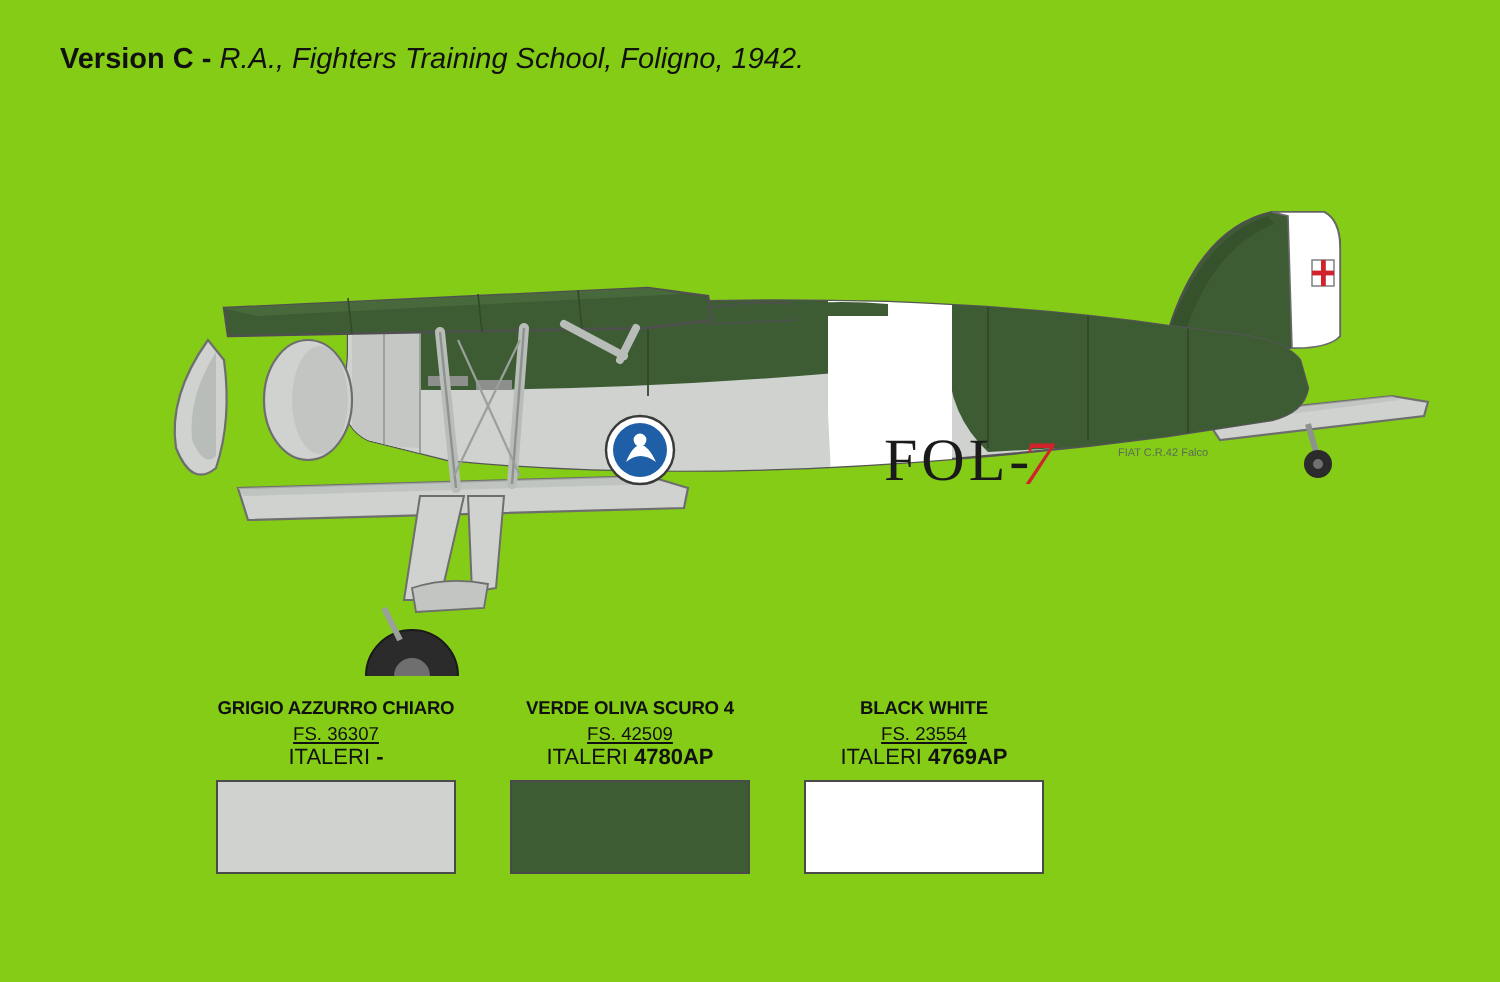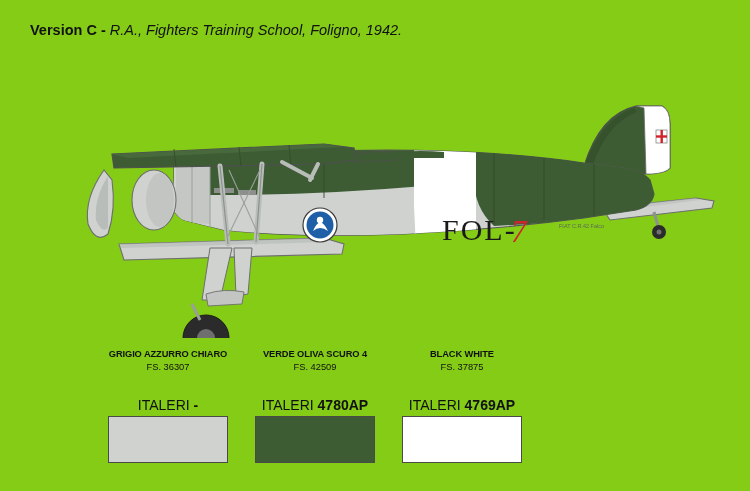--- a/index.html
+++ b/index.html
@@ -67,26 +67,26 @@
     color: #111;
     letter-spacing: -0.1px;
     line-height: 12px;
     white-space: nowrap;
   }
   .paint .pfs {
     font-size: 9.3px;
     color: #111;
     line-height: 12px;
     margin-top: 1px;
+    text-decoration: underline;
   }
   .paint .pbrand {
-    font-size: 14px;
+    font-size: 11px;
     color: #111;
     line-height: 12px;
-    margin-top: 26px;
   }
   .paint .pbrand b { font-weight: bold; }
   .paint .chip {
     margin-top: 5px;
     width: 120px;
     height: 47px;
     border: 1px solid #4a4a4a;
   }
 </style>
 </head>
@@ -224,20 +224,20 @@
 
     <div class="paint">
       <div class="pname">VERDE OLIVA SCURO 4</div>
       <div class="pfs">FS. 42509</div>
       <div class="pbrand"><span>ITALERI </span><b>4780AP</b></div>
       <div class="chip" style="background:#3d5c34"></div>
     </div>
 
     <div class="paint">
       <div class="pname">BLACK WHITE</div>
-      <div class="pfs">FS. 37875</div>
+      <div class="pfs">FS. 23554</div>
       <div class="pbrand"><span>ITALERI </span><b>4769AP</b></div>
       <div class="chip" style="background:#ffffff"></div>
     </div>
 
 
   </div>
 </div>
 
 </body></html>

